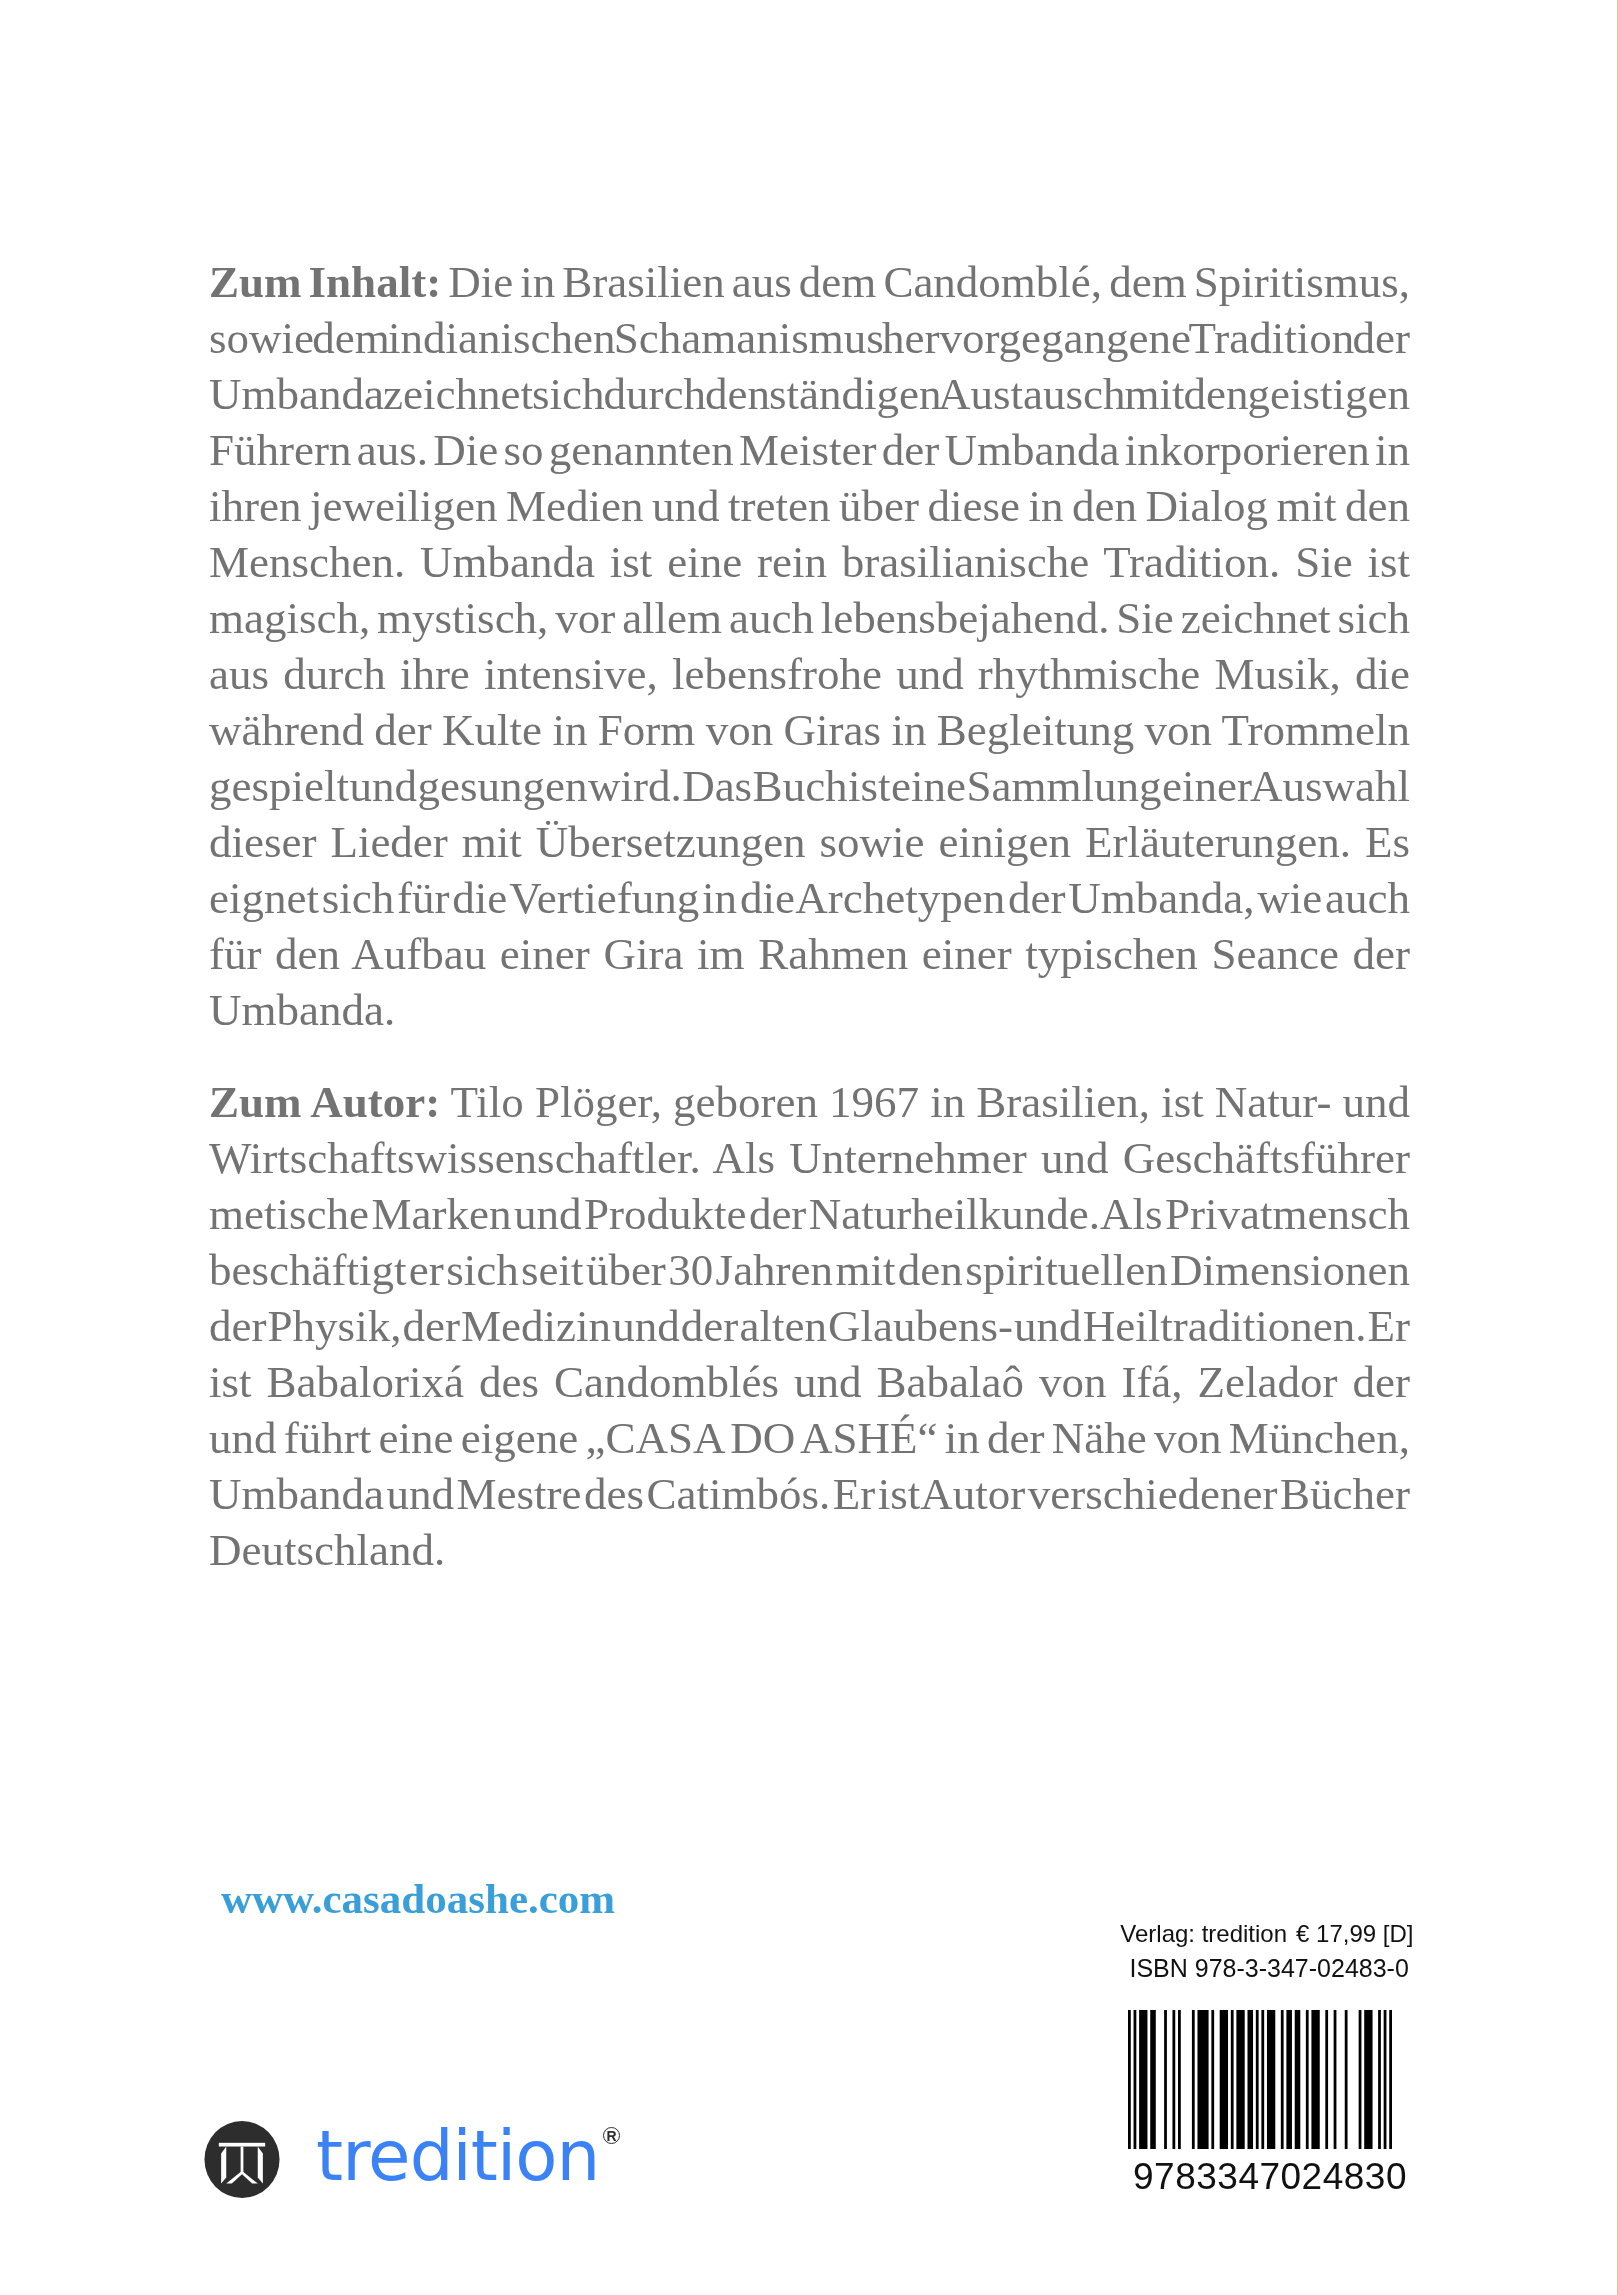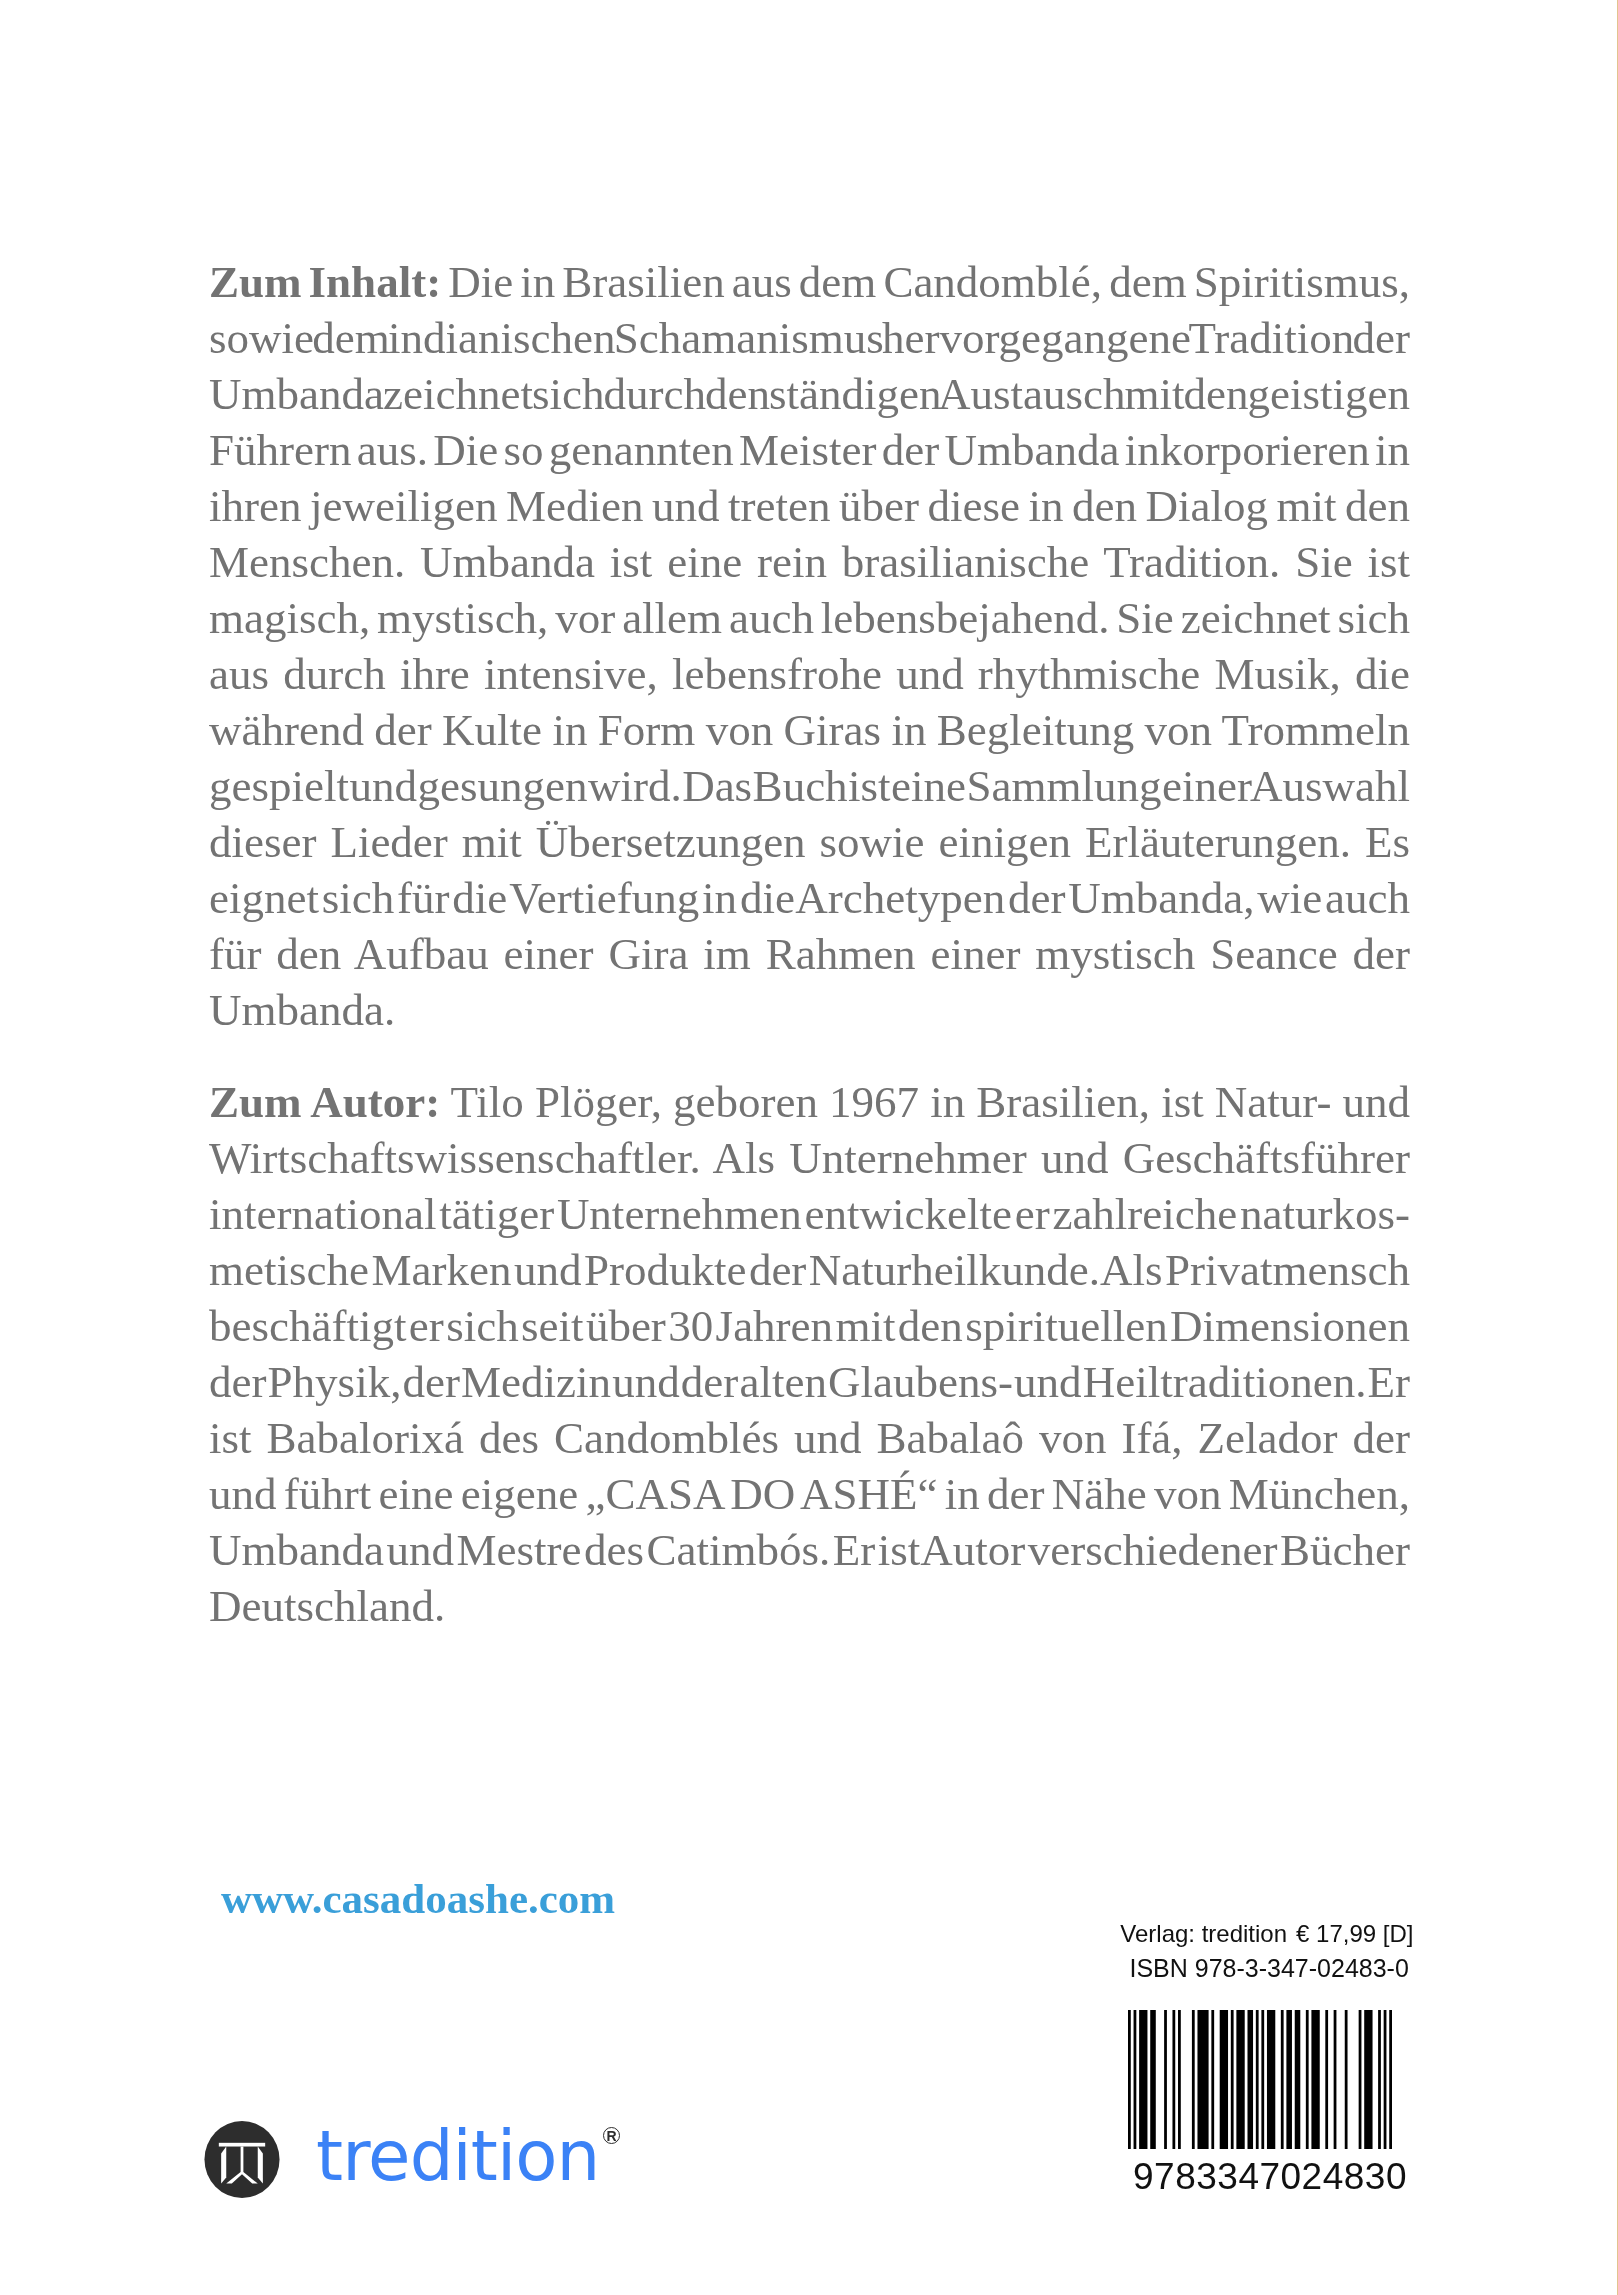--- a/index.html
+++ b/index.html
@@ -62,27 +62,26 @@
         <span class="line" style="display: block;"><span style="white-space: nowrap; word-spacing: -13.3px;"><span>Umbanda zeichnet sich durch den ständigen Austausch mit den geistigen</span></span></span>
         <span class="line" style="display: block;"><span style="white-space: nowrap; word-spacing: -7px;"><span>Führern aus. Die so genannten Meister der Umbanda inkorporieren in</span></span></span>
         <span class="line" style="display: block;"><span style="white-space: nowrap; word-spacing: -3.6px;"><span>ihren jeweiligen Medien und treten über diese in den Dialog mit den</span></span></span>
         <span class="line" style="display: block;"><span style="white-space: nowrap; word-spacing: 0px;"><span>Menschen. Umbanda ist eine rein brasilianische Tradition. Sie ist</span></span></span>
         <span class="line" style="display: block;"><span style="white-space: nowrap; word-spacing: -5.5px;"><span>magisch, mystisch, vor allem auch lebensbejahend. Sie zeichnet sich</span></span></span>
         <span class="line" style="display: block;"><span style="white-space: nowrap; word-spacing: 0px;"><span>aus durch ihre intensive, lebensfrohe und rhythmische Musik, die</span></span></span>
         <span class="line" style="display: block;"><span style="white-space: nowrap; word-spacing: -1.8px;"><span>während der Kulte in Form von Giras in Begleitung von Trommeln</span></span></span>
         <span class="line" style="display: block;"><span style="white-space: nowrap; word-spacing: -11.7px;"><span>gespielt und gesungen wird. Das Buch ist eine Sammlung einer Auswahl</span></span></span>
         <span class="line" style="display: block;"><span style="white-space: nowrap; word-spacing: 0px;"><span>dieser Lieder mit Übersetzungen sowie einigen Erläuterungen. Es</span></span></span>
         <span class="line" style="display: block;"><span style="white-space: nowrap; word-spacing: -9.3px;"><span>eignet sich für die Vertiefung in die Archetypen der Umbanda, wie auch</span></span></span>
-        <span class="line" style="display: block;"><span style="white-space: nowrap; word-spacing: 0px;"><span>für den Aufbau einer Gira im Rahmen einer mystisch Seance der</span></span></span>
+        <span class="line" style="display: block;"><span style="white-space: nowrap; word-spacing: 0px;"><span>für den Aufbau einer Gira im Rahmen einer typischen Seance der</span></span></span>
         <span class="line last"><span>Umbanda.</span></span>
       </div>
     <div class="para" id="author-para">
         <span class="line" style="display: block;"><span style="white-space: nowrap; word-spacing: -1px;"><span class="lead">Zum Autor:</span><span> Tilo Plöger, geboren 1967 in Brasilien, ist Natur- und</span></span></span>
         <span class="line" style="display: block;"><span style="white-space: nowrap; word-spacing: 0px;"><span>Wirtschaftswissenschaftler. Als Unternehmer und Geschäftsführer</span></span></span>
-        <span class="line" style="display: block;"><span style="white-space: nowrap; word-spacing: -10px;"><span>international tätiger Unternehmen entwickelte er zahlreiche naturkos-</span></span></span>
         <span class="line" style="display: block;"><span style="white-space: nowrap; word-spacing: -10px;"><span>metische Marken und Produkte der Naturheilkunde. Als Privatmensch</span></span></span>
         <span class="line" style="display: block;"><span style="white-space: nowrap; word-spacing: -9.8px;"><span>beschäftigt er sich seit über 30 Jahren mit den spirituellen Dimensionen</span></span></span>
         <span class="line" style="display: block;"><span style="white-space: nowrap; word-spacing: -11px;"><span>der Physik, der Medizin und der alten Glaubens- und Heiltraditionen. Er</span></span></span>
         <span class="line" style="display: block;"><span style="white-space: nowrap; word-spacing: 0px;"><span>ist Babalorixá des Candomblés und Babalaô von Ifá, Zelador der</span></span></span>
         <span class="line" style="display: block;"><span style="white-space: nowrap; word-spacing: -4.8px;"><span>und führt eine eigene „CASA DO ASHÉ“ in der Nähe von München,</span></span></span>
         <span class="line" style="display: block;"><span style="white-space: nowrap; word-spacing: -9.8px;"><span>Umbanda und Mestre des Catimbós. Er ist Autor verschiedener Bücher</span></span></span>
         <span class="line last"><span>Deutschland.</span></span>
       </div>
   </div>
 

